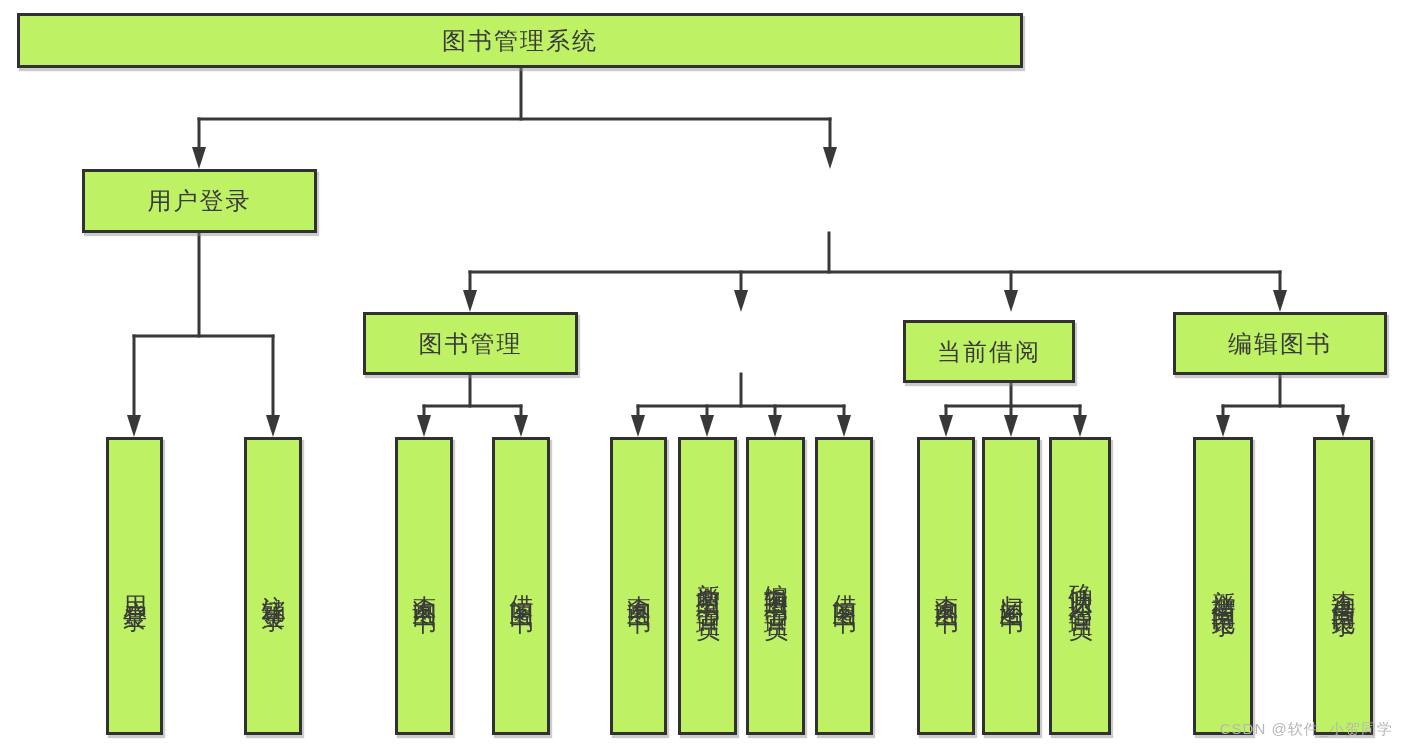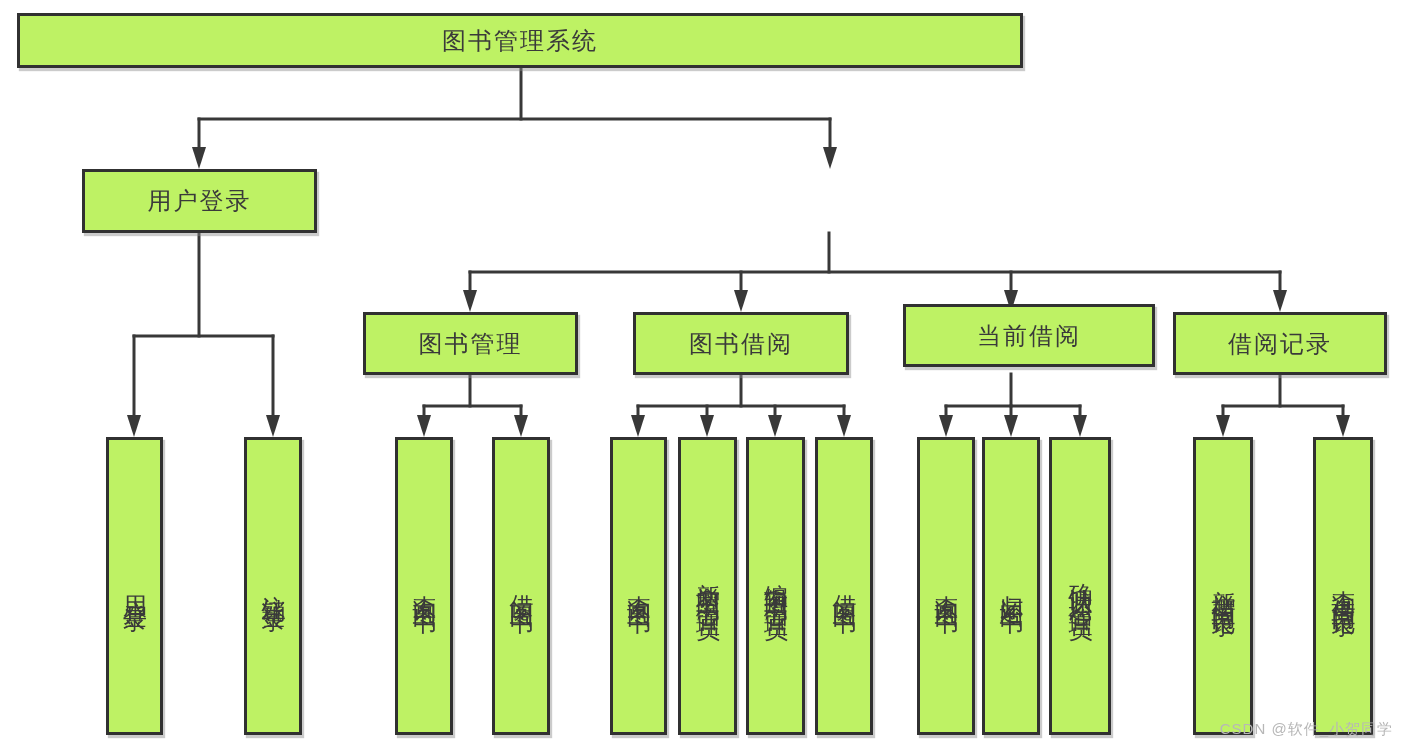--- a/index.html
+++ b/index.html
@@ -128,23 +128,22 @@
       <polygon points="1216,415 1230,415 1223,437"></polygon>
       <polygon points="1336,415 1350,415 1343,437"></polygon>
     </g>
   </svg>
 
   <div class="node hnode" style="left:17px; top:13px; width:1006px; height:55px;">图书管理系统</div>
 
   <div class="node hnode" style="left:82px; top:169px; width:235px; height:64px;">用户登录</div>
 
   <div class="node hnode" style="left:363px; top:312px; width:215px; height:63px;">图书管理</div>
-  <div class="node hnode" style="left:633px; top:312px; width:216px; height:63px;">图书借阅</div>
-  <div class="node hnode" style="left:903px; top:304px; width:252px; height:63px;">当前借阅</div>
-  <div class="node hnode" style="left:1173px; top:312px; width:214px; height:63px;">借阅记录</div>
+  <div class="node hnode" style="left:903px; top:320px; width:172px; height:63px;">当前借阅</div>
+  <div class="node hnode" style="left:1173px; top:312px; width:214px; height:63px;">编辑图书</div>
 
   <div class="node vnode" style="left:106px; top:437px; width:57px; height:298px;">用户登录</div>
   <div class="node vnode" style="left:244px; top:437px; width:58px; height:298px;">注销登录</div>
   <div class="node vnode" style="left:395px; top:437px; width:58px; height:298px;">查询图书</div>
   <div class="node vnode" style="left:492px; top:437px; width:58px; height:298px;">借阅图书</div>
   <div class="node vnode" style="left:610px; top:437px; width:57px; height:298px;">查询图书</div>
   <div class="node vnode" style="left:678px; top:437px; width:59px; height:298px;">新增图书（管理员）</div>
   <div class="node vnode" style="left:746px; top:437px; width:59px; height:298px;">编辑图书（管理员）</div>
   <div class="node vnode" style="left:815px; top:437px; width:58px; height:298px;">借阅图书</div>
   <div class="node vnode" style="left:917px; top:437px; width:58px; height:298px;">查询图书</div>

